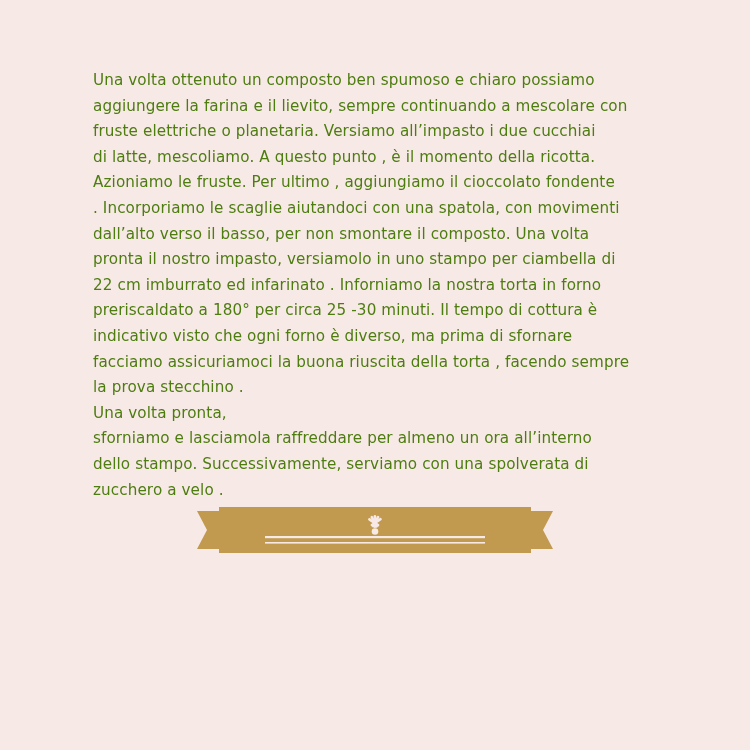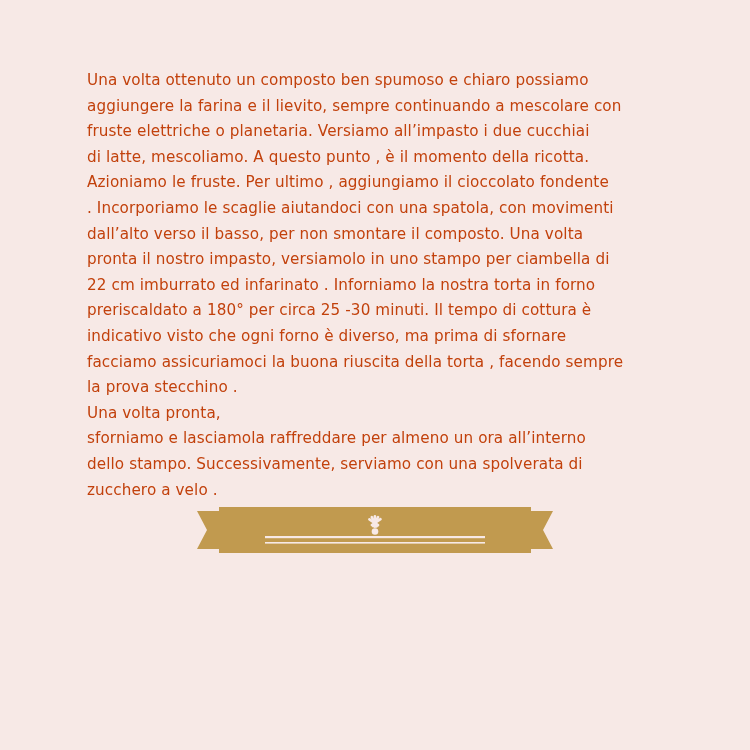--- a/index.html
+++ b/index.html
@@ -14,24 +14,24 @@
     overflow: hidden;
   }
   .page {
     position: relative;
     width: 750px;
     height: 750px;
     box-sizing: border-box;
   }
   .recipe-text {
     position: absolute;
-    left: 87px;
+    left: 93px;
     top: 68px;
     width: 600px;
-    color: #c2410c;
+    color: #4d7c0f;
     font-family: "DejaVu Sans", sans-serif;
     font-size: 15.2px;
     line-height: 25.6px;
     letter-spacing: 0.1px;
     white-space: pre-wrap;
     font-weight: 400;
   }
   .ornament {
     position: absolute;
     left: 0;

